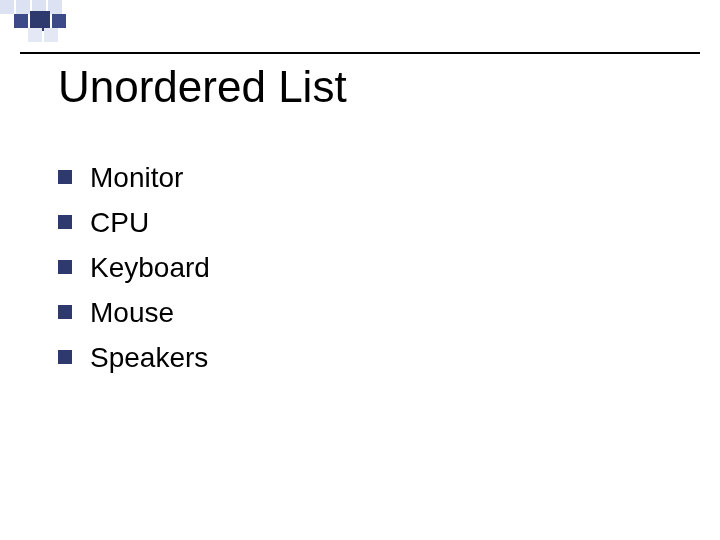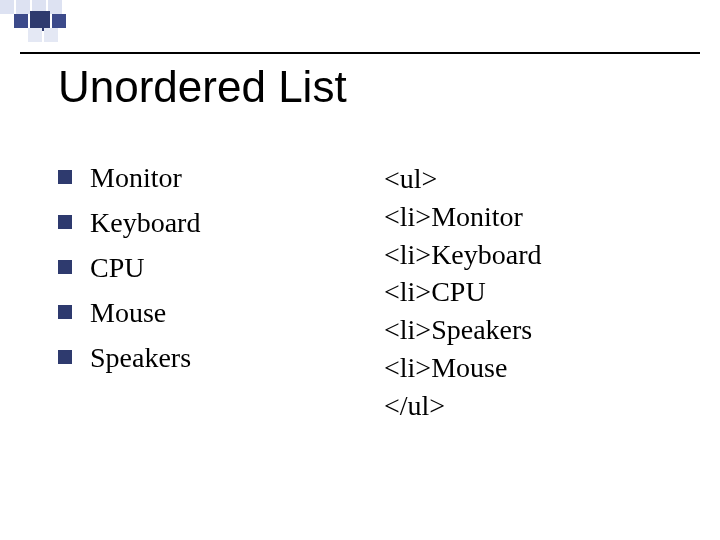--- a/index.html
+++ b/index.html
@@ -8,21 +8,21 @@
     .deco { position: absolute; top: 0; left: 0; width: 140px; height: 52px; }
     .deco .light-row { position: absolute; top: 0; left: 0; display: flex; }
     .deco .light-row span { width: 14px; height: 14px; background: #dde2f2; margin-right: 2px; }
     .deco .dark-row { position: absolute; top: 14px; left: 14px; display: flex; }
     .deco .dark-row span { width: 14px; height: 14px; background: #3c4a8a; margin-right: 2px; }
     .deco .dark-row span.lg { width: 20px; height: 20px; background: #2e3a6e; position: relative; top: -3px; }
     .deco .light-row2 { position: absolute; top: 28px; left: 28px; display: flex; }
     .deco .light-row2 span { width: 14px; height: 14px; background: #e4e8f4; margin-right: 2px; }
     .rule { position: absolute; top: 52px; left: 20px; right: 20px; height: 2px; background: #000; }
     .title { position: absolute; top: 62px; left: 58px; font-size: 44px; color: #000; font-weight: 400; }
-    .body { position: absolute; top: 160px; left: 58px; right: 40px; display: flex; font-family: Liberation Serif, serif; }
+    .body { position: absolute; top: 160px; left: 58px; right: 40px; display: flex; }
     .col { flex: 1; }
     .col.left { padding-right: 20px; }
     .col.right { padding-left: 10px; }
     .bullet-item { display: flex; align-items: flex-start; margin-bottom: 10px; }
     .bullet-marker { width: 14px; height: 14px; background: #2e3a6e; margin-right: 18px; margin-top: 10px; flex-shrink: 0; }
     .bullet-text { font-size: 28px; color: #000; line-height: 1.25; }
     .code-line { font-size: 28px; color: #000; line-height: 1.35; white-space: nowrap; }
   </style>
 </head>
 <body>
@@ -49,39 +49,30 @@
   <div class="title">Unordered List</div>
 
   <div class="body">
     <div class="col left">
       <div class="bullet-item">
         <span class="bullet-marker"></span>
         <span class="bullet-text">Monitor</span>
       </div>
       <div class="bullet-item">
         <span class="bullet-marker"></span>
-        <span class="bullet-text">Keyboard</span>
+        <span class="bullet-text">CPU</span>
       </div>
       <div class="bullet-item">
         <span class="bullet-marker"></span>
-        <span class="bullet-text">CPU</span>
+        <span class="bullet-text">Keyboard</span>
       </div>
       <div class="bullet-item">
         <span class="bullet-marker"></span>
         <span class="bullet-text">Mouse</span>
       </div>
       <div class="bullet-item">
         <span class="bullet-marker"></span>
         <span class="bullet-text">Speakers</span>
       </div>
     </div>
 
-    <div class="col right">
-      <div class="code-line">&lt;ul&gt;</div>
-      <div class="code-line">&lt;li&gt;Monitor</div>
-      <div class="code-line">&lt;li&gt;Keyboard</div>
-      <div class="code-line">&lt;li&gt;CPU</div>
-      <div class="code-line">&lt;li&gt;Speakers</div>
-      <div class="code-line">&lt;li&gt;Mouse</div>
-      <div class="code-line">&lt;/ul&gt;</div>
-    </div>
   </div>
 </div>
 
 </body></html>

